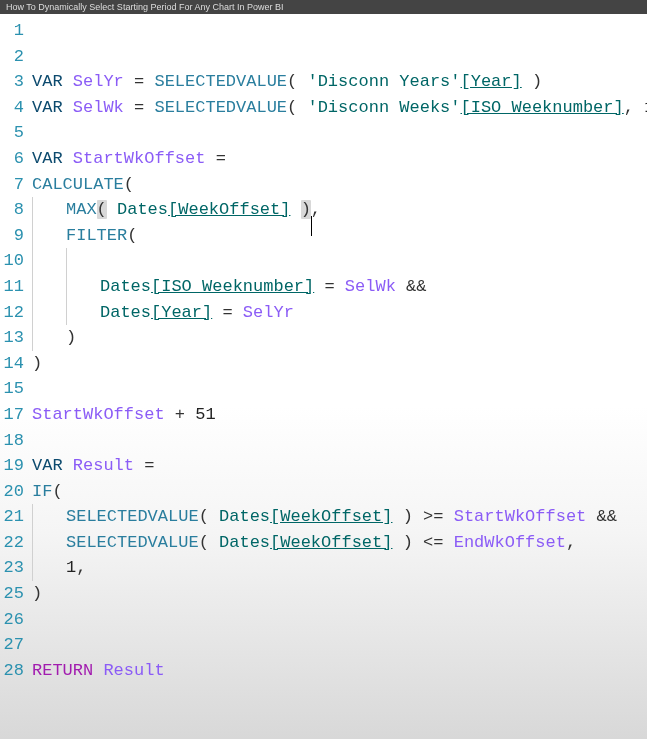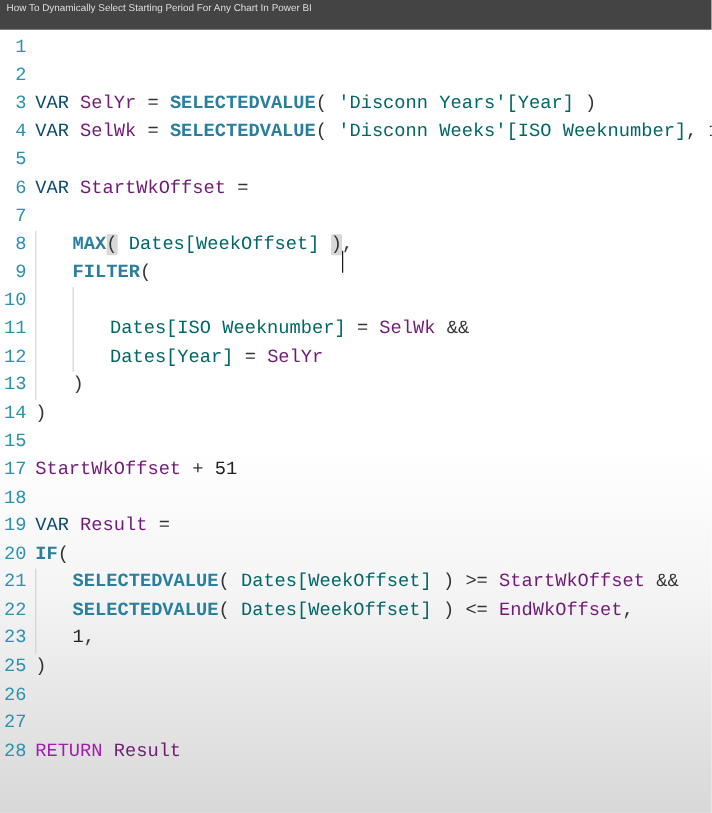--- a/index.html
+++ b/index.html
@@ -8,21 +8,21 @@
     font-family: Consolas, 'Courier New', monospace;
     background: linear-gradient(to bottom, #ffffff 0%, #ffffff 55%, #f5f5f5 72%, #d8d8d8 100%);
     position: relative;
   }
   .title-bar {
     background: #444;
     color: #ddd;
     font-family: Arial, sans-serif;
     font-size: 9px;
     padding: 2px 6px;
-    height: 27px;
+    height: 14px;
     line-height: 10px;
   }
   .editor {
     position: relative;
     width: 100%;
     padding: 4px 0 0 0;
   }
   .line {
     display: flex;
     align-items: flex-start;
@@ -46,26 +46,26 @@
   .guide {
     width: 34px;
     border-left: 1px solid #d0d0d0;
     height: 25.6px;
   }
   .code {
     white-space: pre;
     color: #333;
   }
   .kw-var   { color: #0c4a6e; }
-  .kw-func  { color: #2a7e9e; font-weight: 700; }
+  .kw-func  { color: #2a7e9e; font-weight: 400; }
   .kw-ret   { color: #a21caf; }
-  .varname  { color: #701a75; }
+  .varname  { color: #8b5cf6; }
   .measure  { color: #333; }
   .tbl      { color: #006666; }
-  .col      { color: #006666; }
+  .col      { color: #006666; text-decoration: underline; }
   .num      { color: #222; margin-top: 28px; }
   .punct    { color: #333; }
   .bracket-hl {
     background: #d8d8d8;
     border-radius: 1px;
   }
   .cursor {
     display:inline-block;
     width:0;
     position:relative;
@@ -111,20 +111,21 @@
       <div class="code"></div>
     </div>
     <div class="line">
       <div class="gutter">6</div>
       <div class="indent-guides"></div>
       <div class="code"><span class="kw-var">VAR </span><span class="varname">StartWkOffset</span><span class="punct"> =</span></div>
     </div>
     <div class="line">
       <div class="gutter">7</div>
       <div class="indent-guides"></div>
+      <div class="code"><span class="kw-func">CALCULATE</span><span class="punct">(</span></div>
     </div>
     <div class="line">
       <div class="gutter">8</div>
       <div class="indent-guides">
         <div class="guide"></div>
       </div>
       <div class="code"><span class="kw-func">MAX</span><span class="punct bracket-hl">(</span><span class="punct"> </span><span class="tbl">Dates</span><span class="col">[WeekOffset]</span><span class="punct"> </span><span class="punct bracket-hl">)</span><span class="cursor"></span><span class="punct">,</span></div>
     </div>
     <div class="line">
       <div class="gutter">9</div>

